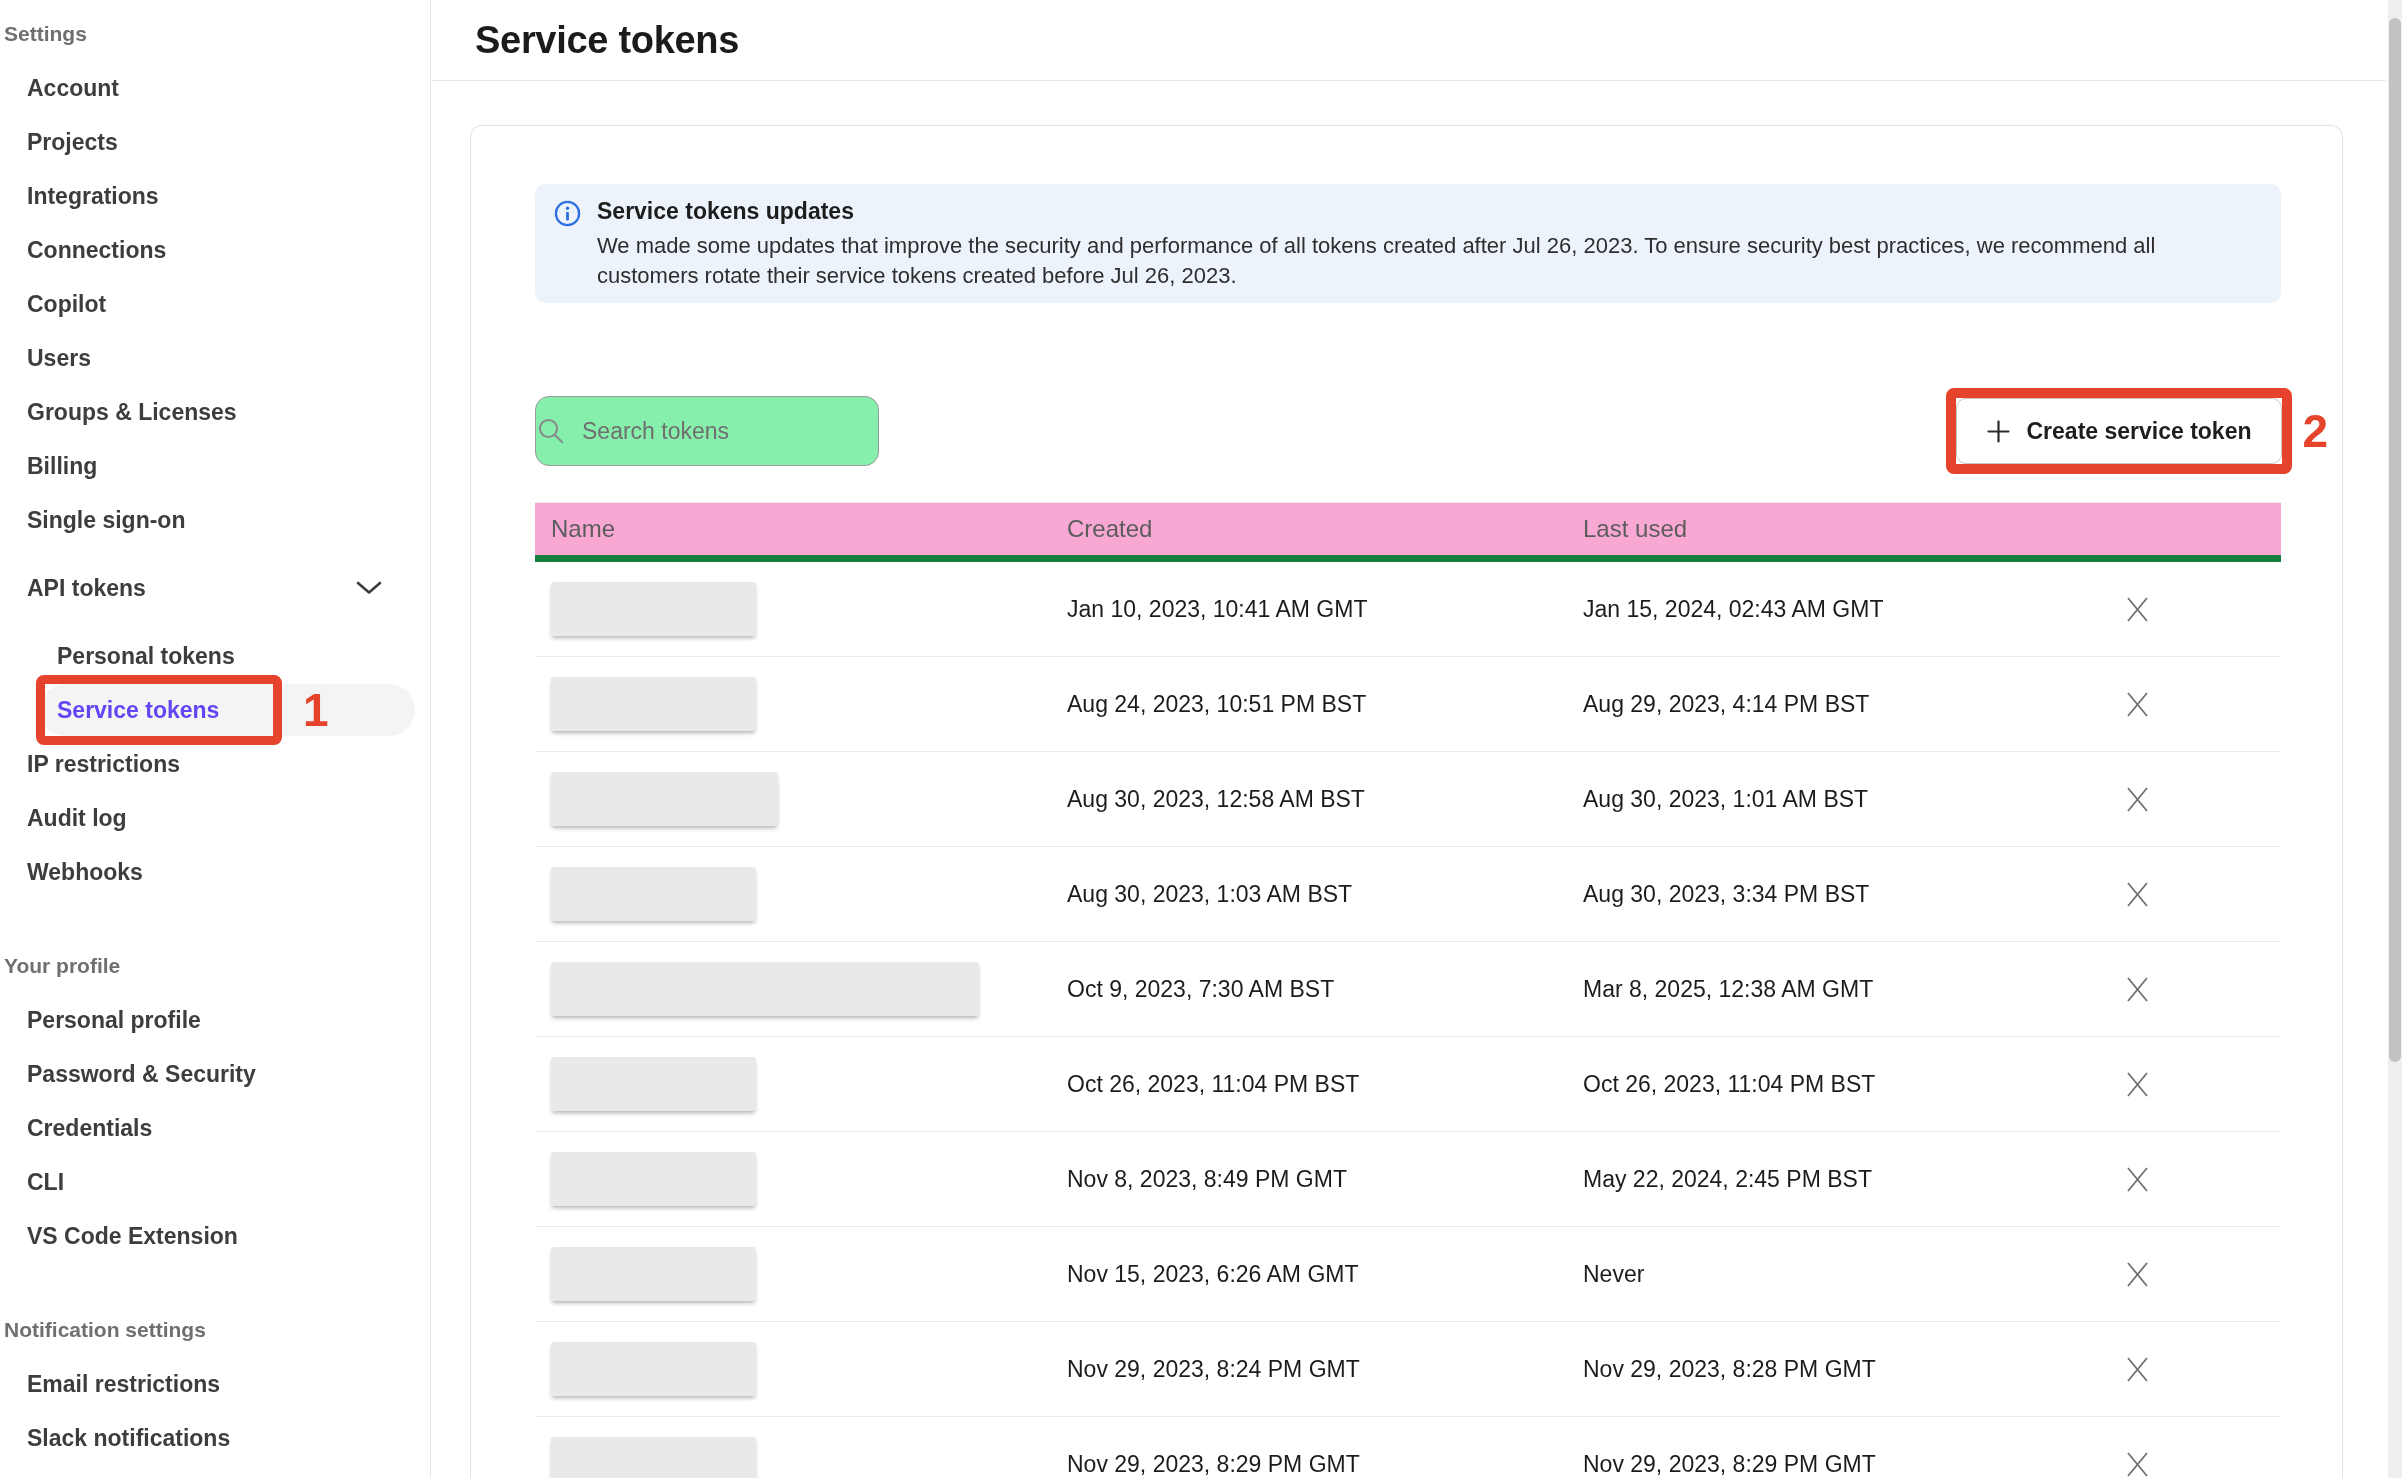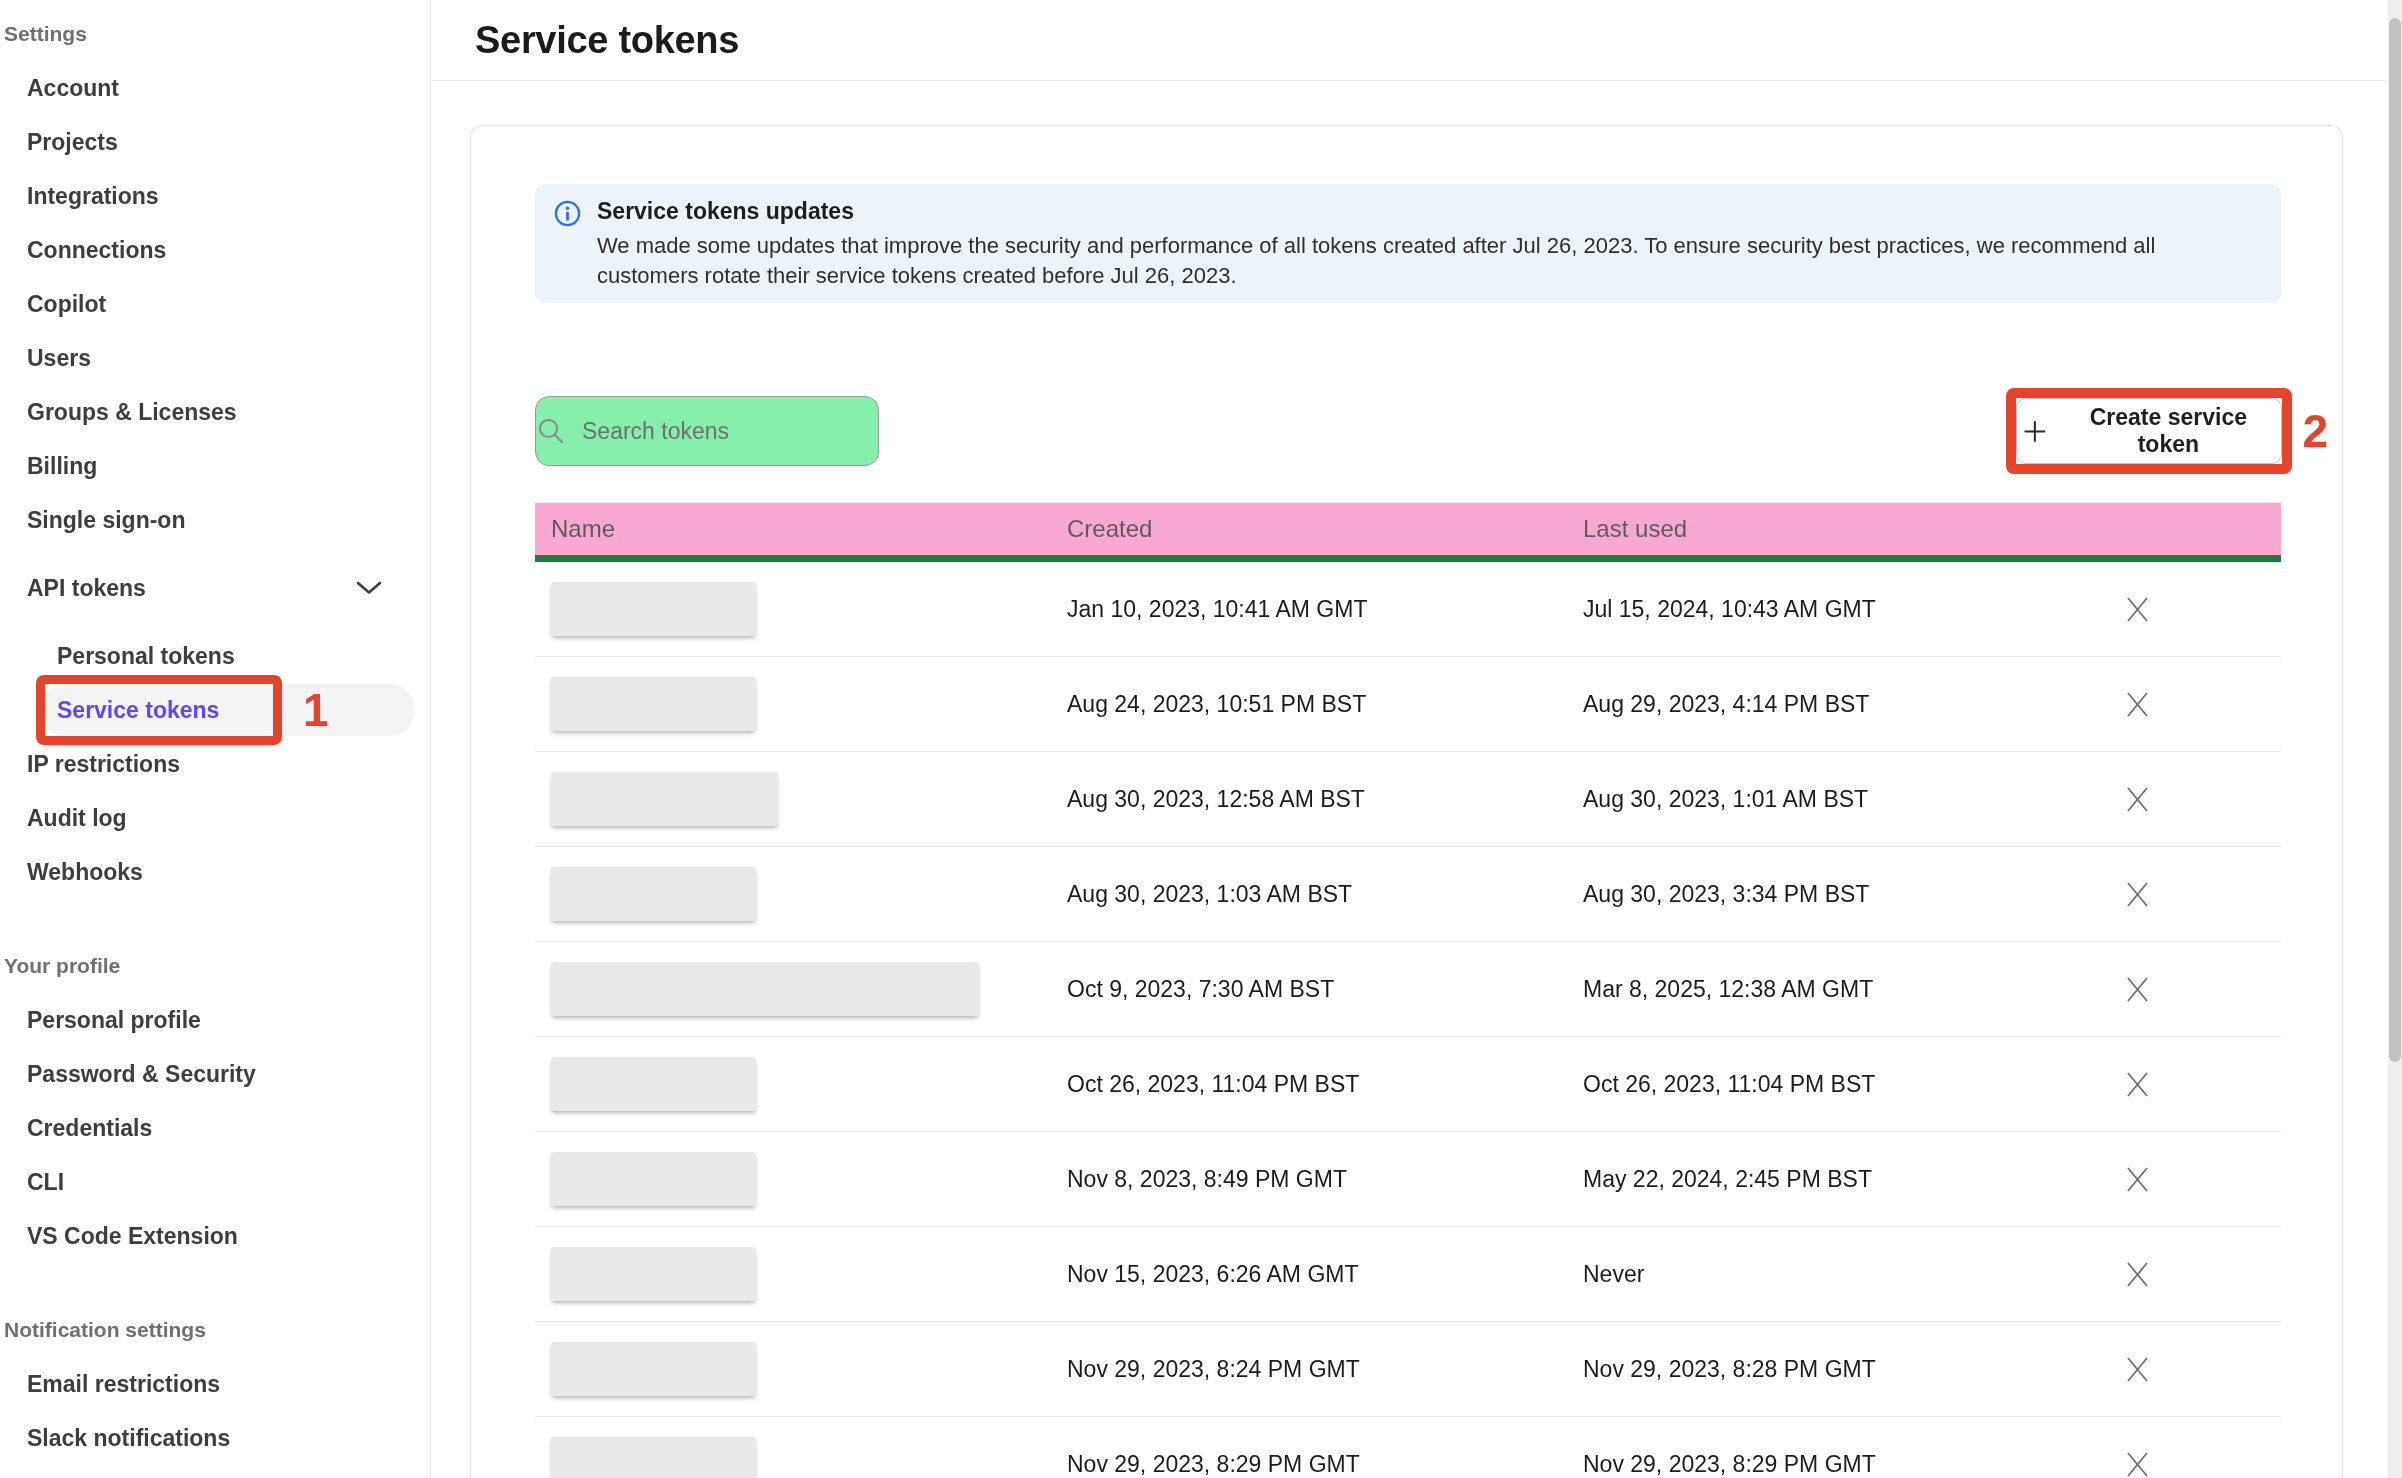--- a/index.html
+++ b/index.html
@@ -35,21 +35,21 @@
   .alert-line{font-size:22px;color:#2e2e2e;line-height:30px;}
 
   .toolbar{margin-top:85px;display:flex;align-items:center;justify-content:space-between;}
   .search-box{display:flex;align-items:center;width:344px;height:70px;border:1.5px solid #9a9a9a;border-radius:14px;box-sizing:border-box;background:#86efac;}
   .search-box svg{flex:0 0 auto;}
   .search-box input{border:none;outline:none;background:transparent;font-family:inherit;font-size:23px;color:#1b1b1b;margin-left:14px;width:240px;}
   .search-box input::placeholder{color:#6f6f6f;}
 
   .red-box{position:relative;border:10px solid #E5432C;border-radius:8px;margin-right:-11px;}
   .red-box .ann-num{position:absolute;right:-46px;top:50%;transform:translateY(-50%);font-size:46px;font-weight:700;color:#E5432C;}
-  .create-btn{display:flex;align-items:center;justify-content:center;gap:15px;width:266px;height:66px;background:#fff;border:1.5px solid #c6c6c6;border-radius:10px;box-sizing:border-box;font-size:23px;font-weight:600;color:#1e1e1e;cursor:pointer;font-family:inherit;}
+  .create-btn{display:flex;align-items:center;justify-content:center;gap:15px;width:326px;height:66px;background:#fff;border:1.5px solid #c6c6c6;border-radius:10px;box-sizing:border-box;font-size:23px;font-weight:600;color:#1e1e1e;cursor:pointer;font-family:inherit;}
 
   .tbl{margin-top:28px;}
   .tbl-header{display:grid;grid-template-columns:532px 516px 540px 1fr;align-items:center;height:52px;background:#f9a8d4;border-top:1px solid #ececec;border-bottom:7px solid #15803d;font-size:24px;color:#5c5c5c;}
   .tbl-header .th:first-child{padding-left:16px;}
   .tbl-row{display:grid;grid-template-columns:532px 516px 540px 1fr;align-items:center;height:94px;border-bottom:1px solid #eaeaea;font-size:23px;color:#1c1c1c;font-weight:500;}
   .block{margin-left:16px;height:54px;background:#e9e9e9;border-radius:3px;box-shadow:0 3px 4px -1px rgba(0,0,0,0.3);}
   .w-sm{width:205px;}
   .w-md{width:227px;}
   .w-lg{width:428px;}
   .close-btn{width:28px;height:28px;background:none;border:none;padding:0;cursor:pointer;display:flex;align-items:center;justify-content:center;}
@@ -156,21 +156,21 @@
             <div class="th">Created</div>
             <div class="th">Last used</div>
             <div class="th"></div>
           </div>
 
           <div class="tbl-row">
             <div>
                 <div class="block w-sm"></div>
               </div>
             <div>Jan 10, 2023, 10:41 AM GMT</div>
-            <div>Jul 15, 2024, 10:43 AM GMT</div>
+            <div>Jan 15, 2024, 02:43 AM GMT</div>
             <div>
                 <button class="close-btn">
                   <svg width="27" height="27" viewBox="0 0 27 27">
                     <line x1="4" y1="2" x2="23" y2="25" stroke="#707070" stroke-width="1.8"></line>
                     <line x1="23" y1="2" x2="4" y2="25" stroke="#707070" stroke-width="1.8"></line>
                   </svg>
                 </button>
               </div>
           </div>
 

